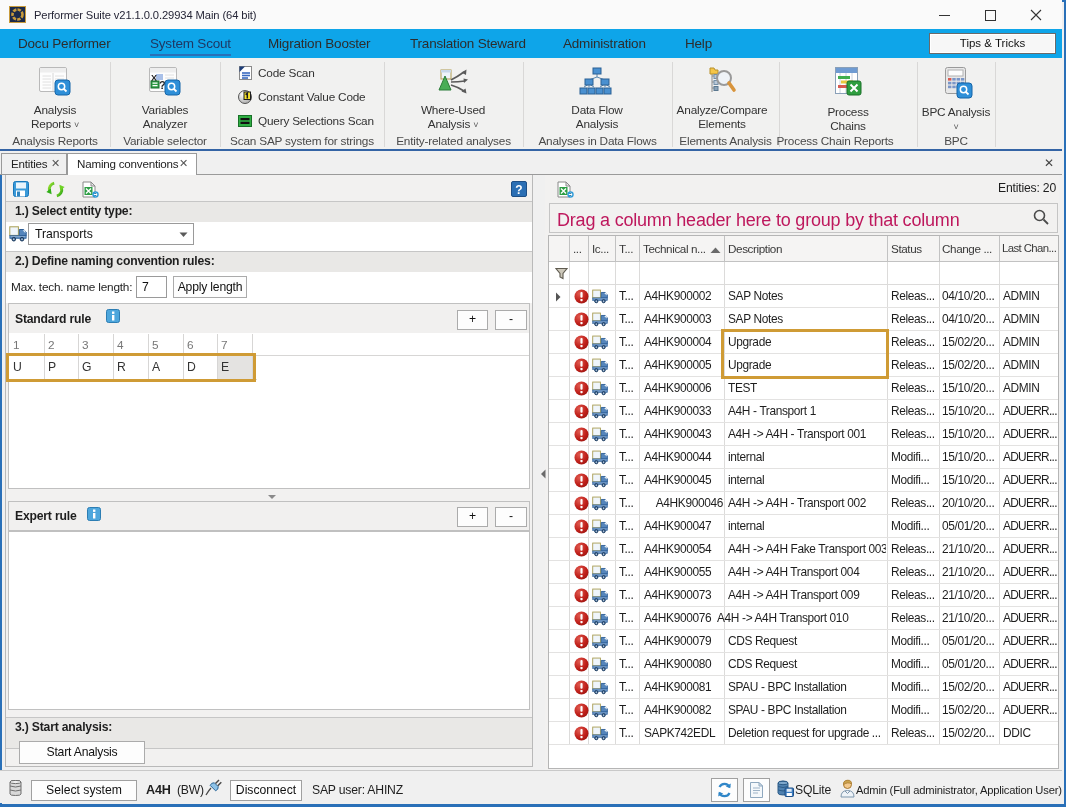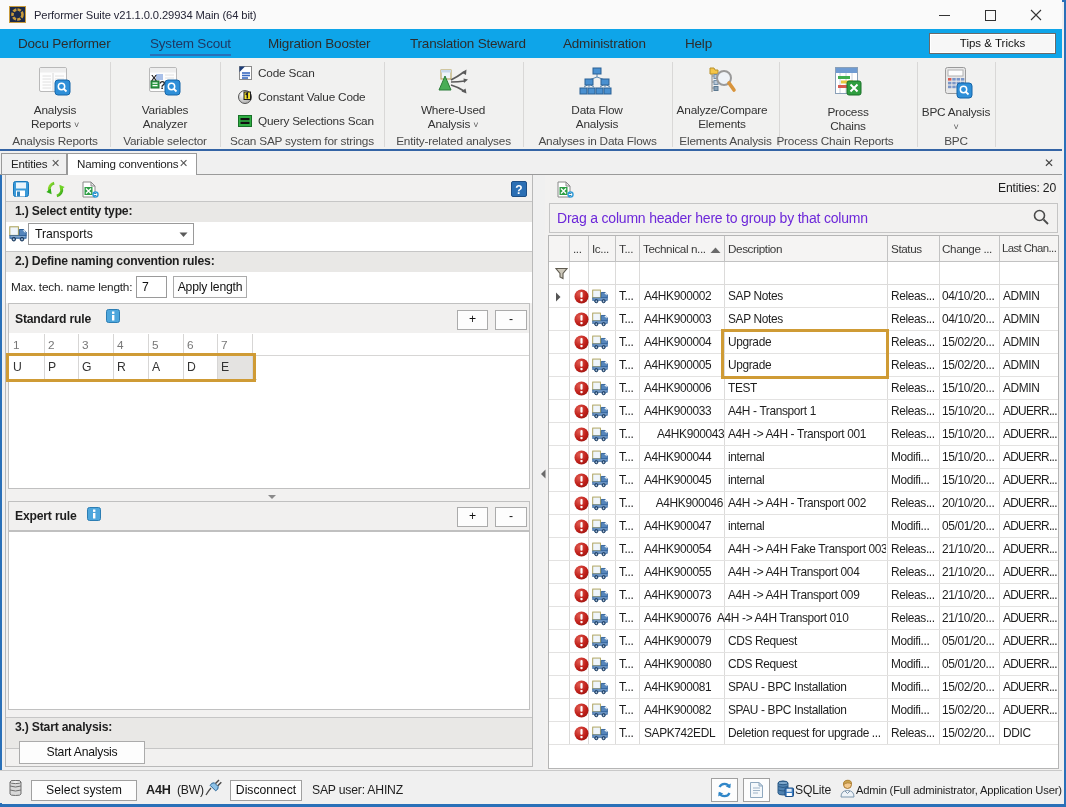--- a/index.html
+++ b/index.html
@@ -390,21 +390,21 @@
 <svg class="abs" style="left:12px;top:6px" width="18" height="17" viewBox="0 0 18 17">
       <path d="M1 1 L9 1 L13 5 L13 16 L1 16 Z" fill="#fff" stroke="#8a8a8a"></path>
       <path d="M9 1 L9 5 L13 5 Z" fill="#e8e8e8" stroke="#8a8a8a"></path>
       <rect x="2.5" y="6" width="8" height="8" fill="#2e9e45"></rect>
       <path d="M4 7.5 L9 12.5 M9 7.5 L4 12.5" stroke="#fff" stroke-width="1.4"></path>
       <circle cx="13.5" cy="13.5" r="3.2" fill="#2f9bd8"></circle>
       <path d="M11.8 13.5 L15 13.5 M13.6 12 L15.2 13.5 L13.6 15" stroke="#fff" stroke-width="1"></path>
     </svg>
 <div class="abs" style="right:3px;top:6px;font-size:12.2px;color:#1e1e1e;letter-spacing:-0.2px;">Entities: 20</div>
 <div class="abs" style="left:4px;top:28px;width:509px;height:30px;background:#f2f1f0;border:1px solid #c5c5c5;"></div>
-<div class="abs" style="left:12px;top:35px;font-size:14px;color:#6d28d9;letter-spacing:-0.2px;">Drag a column header here to group by that column</div>
+<div class="abs" style="left:12px;top:35px;font-size:18px;color:#be185d;letter-spacing:-0.2px;">Drag a column header here to group by that column</div>
 <svg class="abs" style="left:487px;top:33px" width="18" height="18" viewBox="0 0 18 18">
       <circle cx="7.5" cy="7.5" r="5" fill="none" stroke="#4a4a4a" stroke-width="1.6"></circle>
       <path d="M11.5 11.5 L16 16" stroke="#4a4a4a" stroke-width="1.8"></path>
     </svg>
 <div class="abs" style="left:3px;top:60px;width:511px;height:534px;background:#fff;border:1px solid #b5b5b5;"></div>
 <div class="abs" style="left:4px;top:61px;width:509px;height:26px;background:#f5f4f3;border-bottom:1px solid #c2c2c2;"></div>
 <div class="abs" style="left:28px;top:67px;font-size:11.7px;color:#3a3a3a;letter-spacing:-0.4px;white-space:nowrap;">...</div>
 <div class="abs" style="left:47px;top:67px;font-size:11.7px;color:#3a3a3a;letter-spacing:-0.4px;white-space:nowrap;">Ic...</div>
 <div class="abs" style="left:74px;top:67px;font-size:11.7px;color:#3a3a3a;letter-spacing:-0.4px;white-space:nowrap;">T...</div>
 <div class="abs" style="left:98px;top:67px;font-size:11.7px;color:#3a3a3a;letter-spacing:-0.4px;white-space:nowrap;">Technical n...</div>
@@ -648,21 +648,21 @@
         <path d="M10.3 3.5 L14.7 3.5 L17.2 6.3 L17.2 9.6 L10.3 9.6 Z" fill="#5585bb" stroke="#2d5e96"></path>
         <path d="M13.6 4.2 L16.4 4.2 L16.4 6.9 Z" fill="#e9f1f8"></path>
         <rect x="0.8" y="9.6" width="16.4" height="2.9" fill="#4a7cb4" stroke="#2d5e96" stroke-width="0.6"></rect>
         <rect x="1.6" y="10.3" width="14.8" height="0.9" fill="#9ab8d8"></rect>
         <circle cx="4.8" cy="13.2" r="1.8" fill="#3a6494" stroke="#1c3a5c"></circle>
         <circle cx="4.8" cy="13.2" r="0.7" fill="#e8eef5"></circle>
         <circle cx="13" cy="13.2" r="1.8" fill="#3a6494" stroke="#1c3a5c"></circle>
         <circle cx="13" cy="13.2" r="0.7" fill="#e8eef5"></circle>
       </svg>
 <div class="gcell" style="left:74px;width:19px;">T...</div>
-<div class="gcell" style="left:112px;width:79px;">A4HK900043</div>
+<div class="gcell" style="left:99px;width:79px;">A4HK900043</div>
 <div class="gcell" style="left:183px;width:158px;">A4H -&gt; A4H - Transport 001</div>
 <div class="gcell" style="left:346px;width:47px;">Releas...</div>
 <div class="gcell" style="left:397px;width:56px;">15/10/20...</div>
 <div class="gcell" style="left:458px;width:55px;letter-spacing:-0.7px;">ADUERR...</div>
 <div class="hline" style="left:4px;top:22px;width:509px;background:#e3e2e1;"></div>
 </div>
 <div class="grow" style="top:271px">
 <svg class="abs" style="left:29px;top:4px" width="15" height="15" viewBox="0 0 15 15">
         <defs>
           <radialGradient id="rg7" cx="0.35" cy="0.3" r="0.9">

